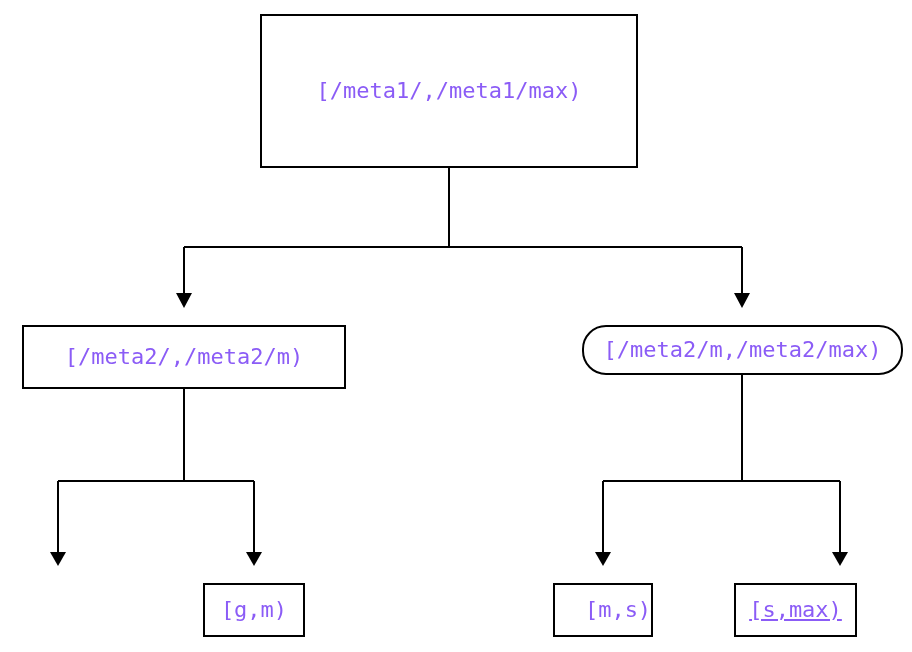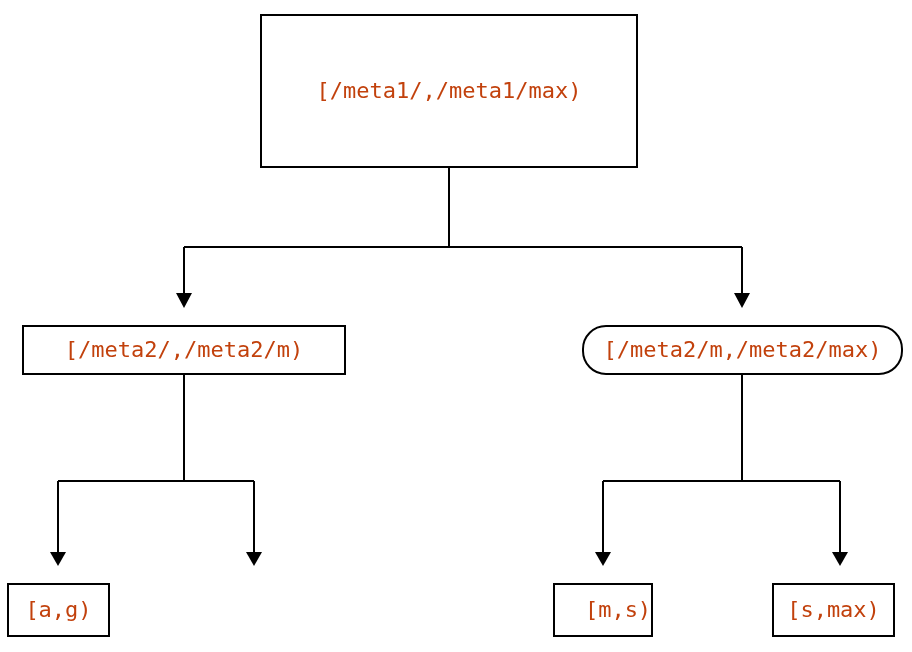--- a/index.html
+++ b/index.html
@@ -6,21 +6,21 @@
     margin: 0;
     padding: 0;
     background: #ffffff;
   }
   .canvas {
     position: relative;
     width: 912px;
     height: 652px;
     background: #ffffff;
     font-family: "DejaVu Sans Mono", "Liberation Mono", monospace;
-    color: #c2410c;
+    color: #8b5cf6;
     overflow: hidden;
   }
   .edges-layer {
     position: absolute;
     left: 0;
     top: 0;
     width: 912px;
     height: 652px;
   }
   .node {
@@ -34,26 +34,26 @@
     text-align: center;
   }
   .node-label {
     font-size: 22px;
     line-height: 1;
     white-space: nowrap;
     letter-spacing: 0;
   }
   
   .node-root      { left: 260px; top: 14px;  width: 378px; height: 154px; }
-  .node-mid-left  { left: 22px;  top: 325px; width: 324px; height: 50px;  }
+  .node-mid-left  { left: 22px;  top: 325px; width: 324px; height: 64px;  }
   .node-mid-right { left: 582px; top: 325px; width: 321px; height: 50px; border-radius: 24px;  }
   .node-leaf-ag   { left: 7px;   top: 583px; width: 103px; height: 54px;  }
   .node-leaf-gm   { left: 203px; top: 583px; width: 102px; height: 54px;  }
   .node-leaf-ms   { left: 553px; top: 583px; width: 100px; height: 54px; padding-left: 30px;  }
-  .node-leaf-smax { left: 772px; top: 583px; width: 123px; height: 54px;  }
+  .node-leaf-smax { left: 734px; top: 583px; width: 123px; height: 54px; text-decoration: underline;  }
 </style>
 </head>
 <body>
 
 <div class="canvas">
 
   <svg class="edges-layer" viewBox="0 0 912 652" xmlns="http://www.w3.org/2000/svg">
     <g stroke="#000000" stroke-width="2" fill="none">
 
       <path d="M449 168 L449 247"></path>
@@ -89,24 +89,24 @@
   </div>
 
   <div class="node node-mid-left">
     <span class="node-label">[/meta2/,/meta2/m)</span>
   </div>
 
   <div class="node node-mid-right">
     <span class="node-label">[/meta2/m,/meta2/max)</span>
   </div>
 
-  <div class="node node-leaf-ag">
-    <span class="node-label">[a,g)</span>
+
+  <div class="node node-leaf-gm">
+    <span class="node-label">[g,m)</span>
   </div>
-
 
   <div class="node node-leaf-ms">
     <span class="node-label">[m,s)</span>
   </div>
 
   <div class="node node-leaf-smax">
     <span class="node-label">[s,max)</span>
   </div>
 
 </div>

